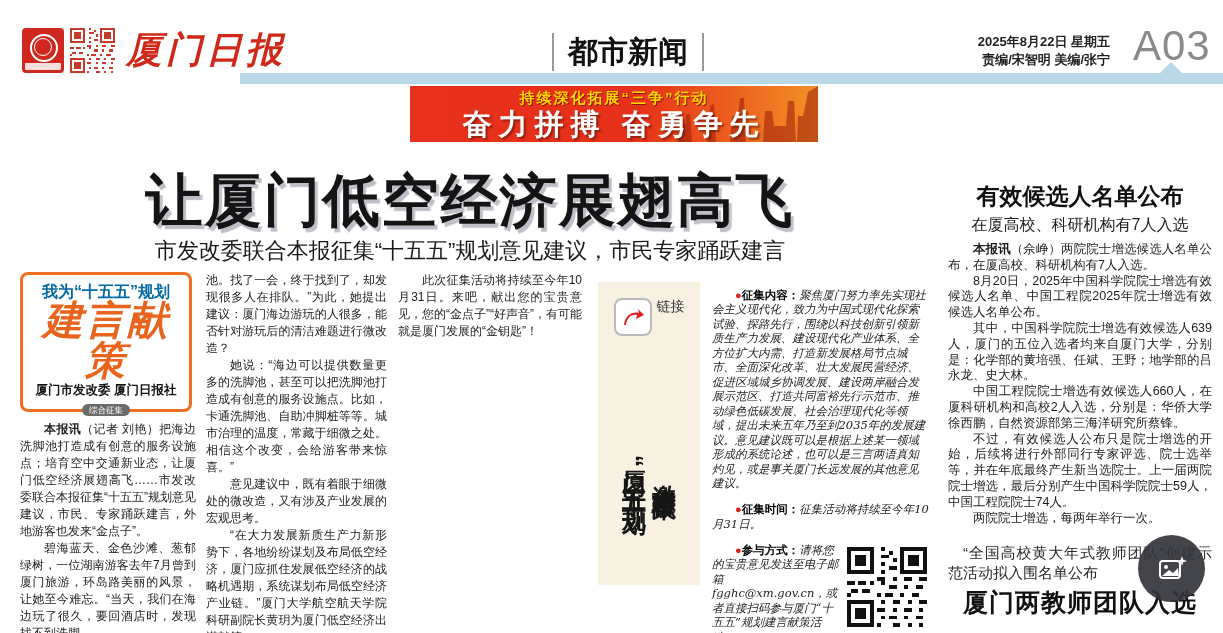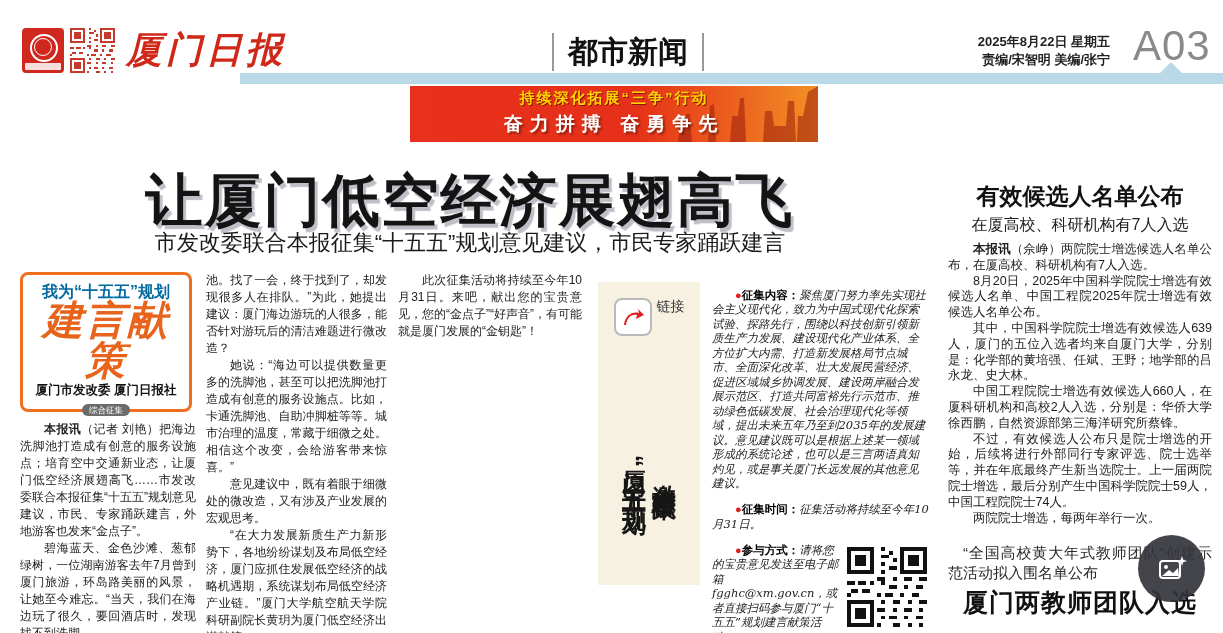--- a/index.html
+++ b/index.html
@@ -22,26 +22,26 @@
   .page-no{left:1133px;top:22px;font-size:42px;color:#8a8a8a;letter-spacing:1px;}
   .blue-bar{left:240px;top:73px;width:983px;height:11px;background:#b9d9e8;}
   .bar-notch{left:1160px;top:62px;width:0;height:0;border-left:11px solid transparent;border-right:11px solid transparent;border-bottom:11px solid #b9d9e8;}
   
   .banner{left:410px;top:86px;width:408px;height:56px;
     background:linear-gradient(90deg,#e8311c 0%,#e63019 55%,#ec5e1e 78%,#f29126 100%);
     text-align:center;overflow:hidden;}
   .banner svg.skyline{position:absolute;right:0;bottom:0;height:56px;width:150px;opacity:.55;}
   .banner-small{position:relative;margin-top:3px;font-size:15px;font-weight:bold;color:#ffd400;
     letter-spacing:2px;text-shadow:1px 1px 0 #8c1507;}
-  .banner-big{position:relative;font-size:19px;font-weight:900;color:#fff;letter-spacing:7px;
+  .banner-big{position:relative;font-size:29px;font-weight:900;color:#fff;letter-spacing:7px;
     text-shadow:2px 2px 2px rgba(90,20,5,.6);line-height:32px;}
   
   .main-headline{left:0;top:163px;width:940px;text-align:center;font-size:57px;font-weight:900;
     color:#141414;letter-spacing:2px;text-shadow:3px 4px 1px rgba(70,70,95,.35);}
-  .sub-headline{left:0;top:228px;width:940px;text-align:center;font-size:22px;color:#1a1a1a;}
+  .sub-headline{left:0;top:236px;width:940px;text-align:center;font-size:22px;color:#1a1a1a;}
   
   .promo-box{width:172px;border:3px solid #ee6f1f;border-radius:8px;text-align:center;
     padding:8px 4px 10px 4px;box-sizing:border-box;position:relative;margin-bottom:9px;background:#fff;}
   .promo-l1{font-size:16px;font-weight:bold;color:#0369a1;}
   .promo-l2{font-family:"DejaVu Serif","Liberation Serif",serif;font-style:italic;font-weight:bold;
     font-size:40px;color:#e8641c;line-height:40px;letter-spacing:2px;}
   .promo-l3{font-size:12.5px;font-weight:bold;color:#111;margin-top:2px;}
   .promo-badge-row{position:absolute;left:0;right:0;bottom:-7px;display:flex;align-items:center;justify-content:center;gap:4px;}
   .promo-dash{width:26px;height:3px;background:#ee6f1f;}
   .promo-badge{background:#6b6b6b;color:#fff;font-size:8.5px;line-height:12px;padding:0 7px;border-radius:6px;white-space:nowrap;}

